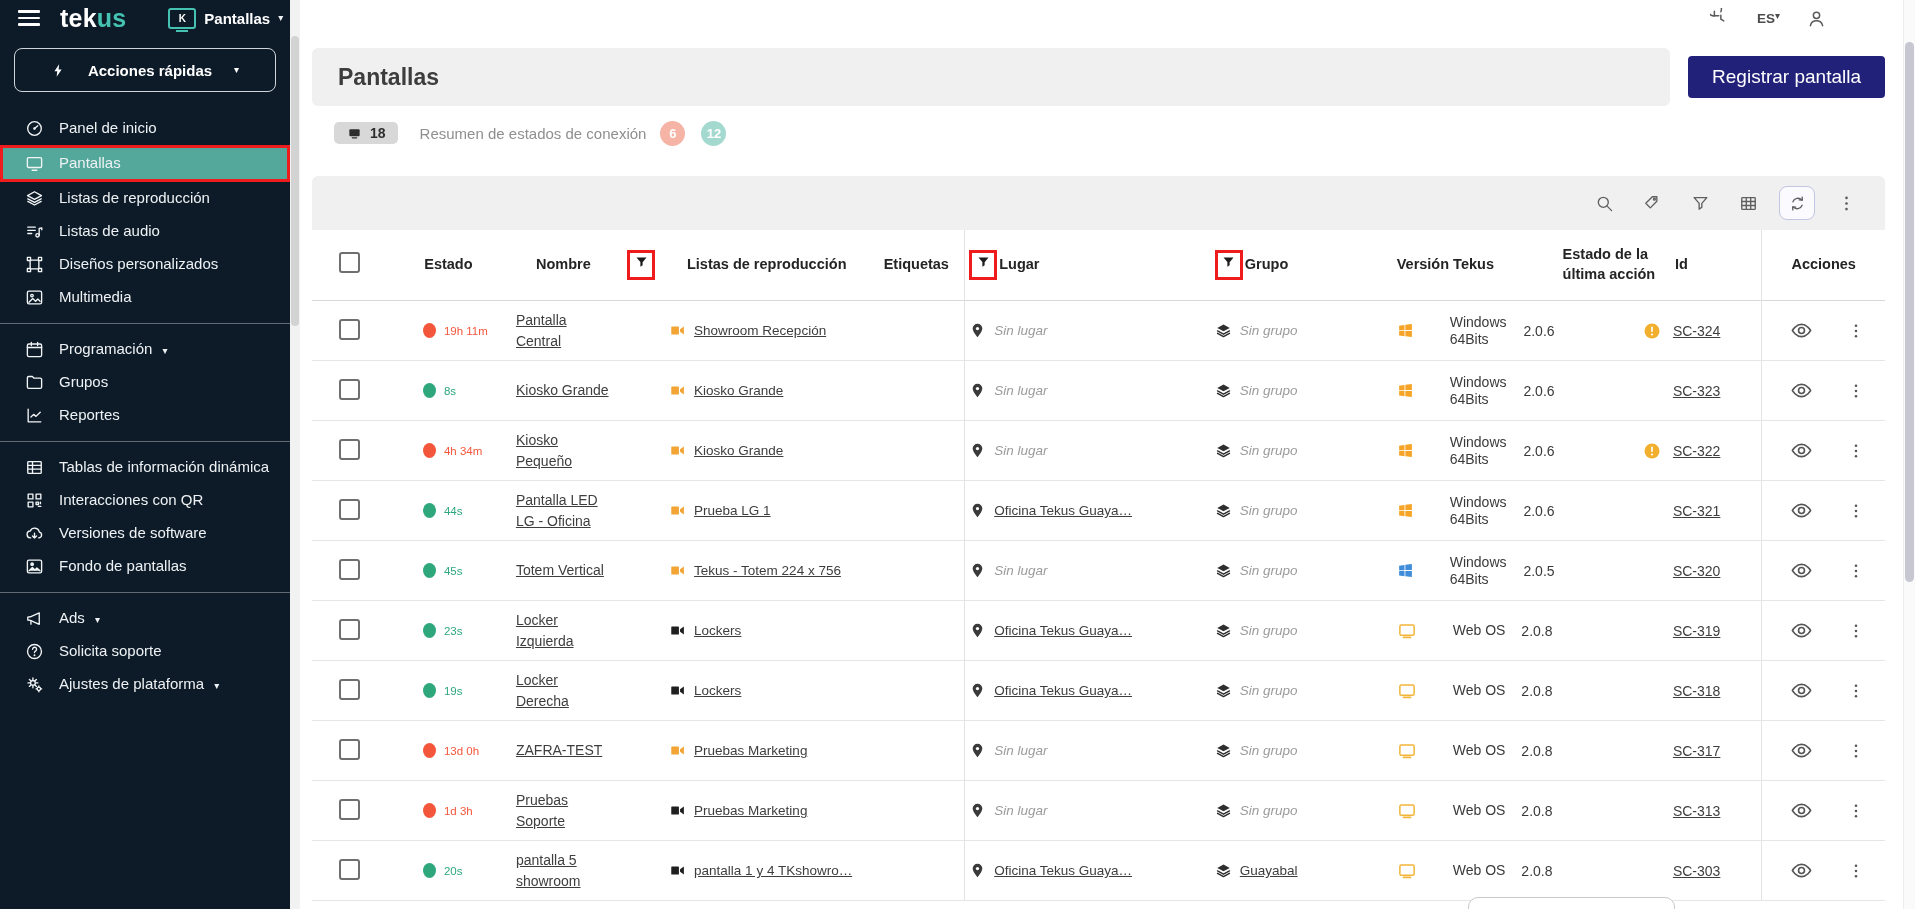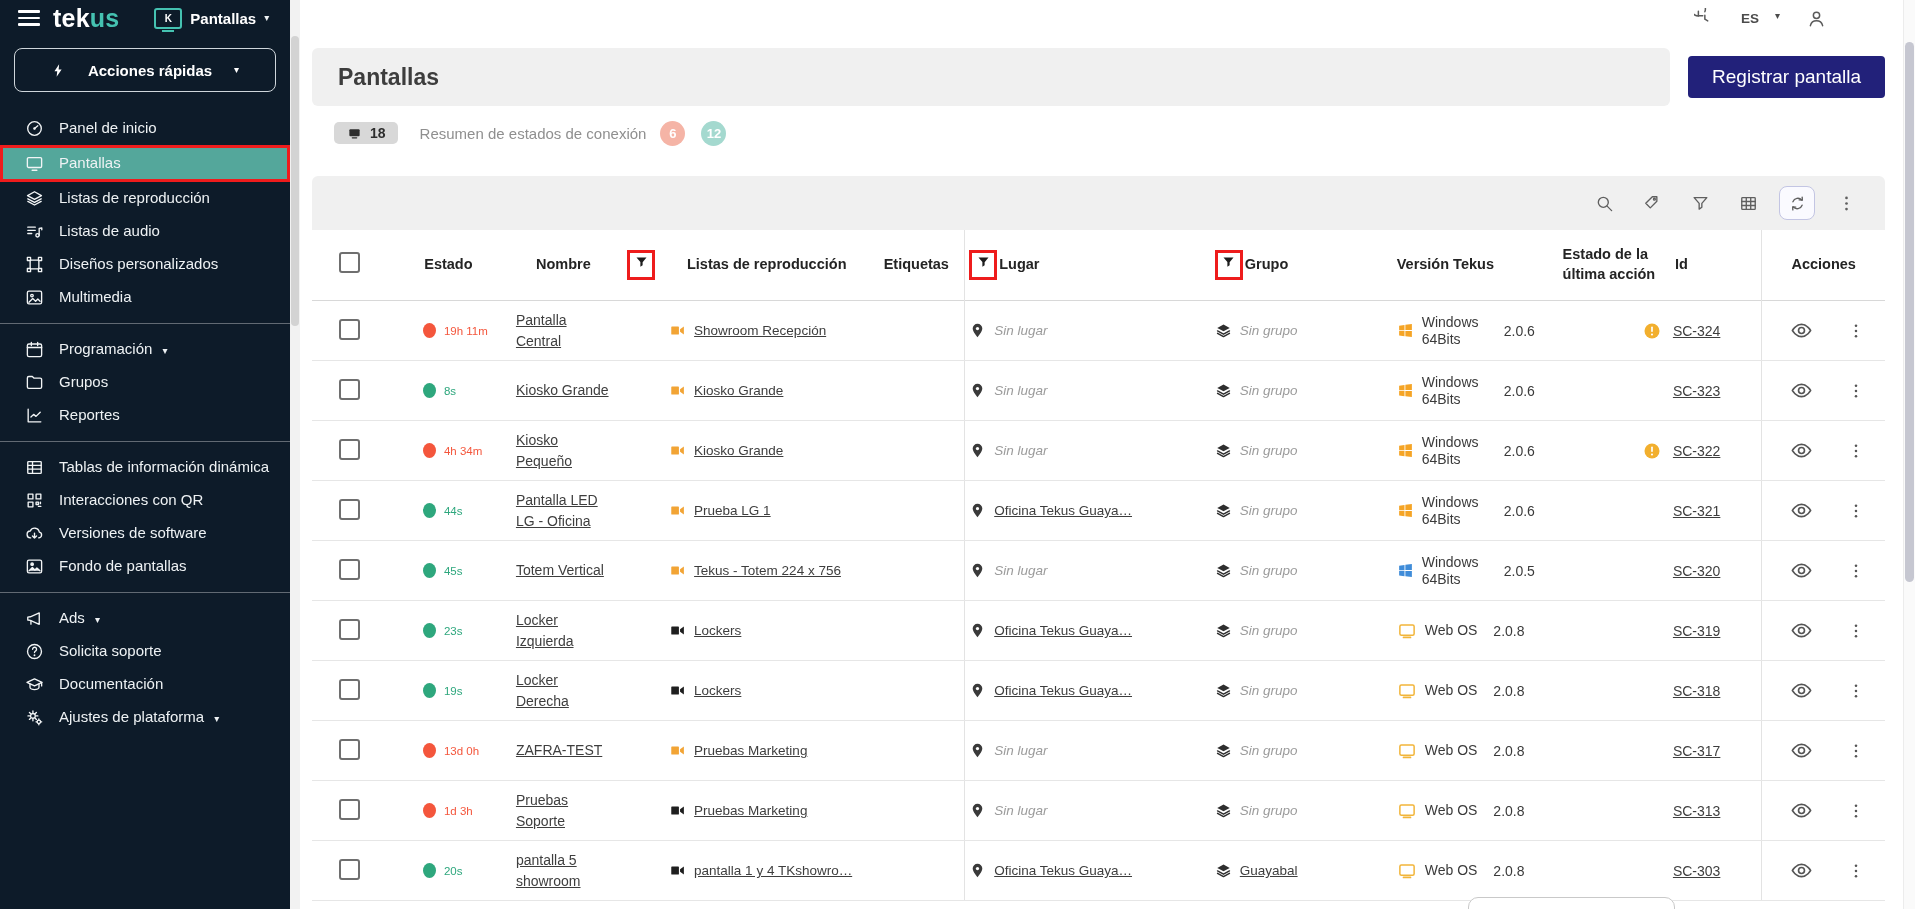--- a/index.html
+++ b/index.html
@@ -3,21 +3,21 @@
 <meta charset="utf-8">
 <style>
   html,body{margin:0;padding:0;}
   body{
     width:1915px;height:909px;overflow:hidden;background:#fff;
     font-family:"Liberation Sans","DejaVu Sans",sans-serif;
     display:flex;position:relative;color:#3a3a3a;
   }
   
   .sidebar{width:290px;min-width:290px;background:#0d1b29;color:#eef2f4;height:909px;display:flex;flex-direction:column;}
-  .sb-top{height:36px;display:flex;align-items:center;padding:0 0 0 18px;gap:13px;}
+  .sb-top{height:36px;display:flex;align-items:center;padding:0 0 0 18px;gap:20px;}
   .hamburger{width:22px;height:16px;display:flex;flex-direction:column;justify-content:space-between;cursor:pointer;}
   .hamburger i{display:block;height:2.6px;background:#fff;border-radius:1px;}
   .logo{font-size:25px;font-weight:700;letter-spacing:.2px;color:#fff;line-height:1;}
   .logo .us{color:#45c2b1;}
   .ctx{display:flex;align-items:center;gap:8px;margin-left:22px;cursor:pointer;}
   .monitor-k{width:24px;height:17px;border:2px solid #45c2b1;border-radius:3px;display:flex;align-items:center;justify-content:center;
     font-size:10px;font-weight:700;color:#ffffff;position:relative;}
   .monitor-k:after{content:"";position:absolute;bottom:-5px;left:6px;right:6px;height:2px;background:#45c2b1;}
   .ctx-label{font-size:15px;font-weight:600;color:#fff;}
   .caret{font-size:10px;line-height:1;}
@@ -32,21 +32,21 @@
   .nav-divider{height:1px;background:rgba(255,255,255,.35);margin:9px 0;}
   .nav-label .caret{margin-left:6px;}
   
   .sb-scroll{width:10px;min-width:10px;background:#f2f2f2;position:relative;height:909px;}
   .sb-scroll .thumb{position:absolute;top:36px;left:1px;width:8px;height:290px;background:#d3d3d3;border-radius:4px;}
   
   .main{flex:1;position:relative;padding:0 30px 0 12px;box-sizing:border-box;}
   .tb-right{height:36px;display:flex;align-items:center;justify-content:flex-end;gap:26px;padding-right:58px;color:#5a5a5a;}
   .tb-ic{width:21px;height:21px;display:inline-flex;color:#5a5a5a;cursor:pointer;}
   .tb-ic svg{width:100%;height:100%;}
-  .lang{display:flex;align-items:flex-start;gap:16px;font-size:13.5px;font-weight:600;color:#4c4c4c;cursor:pointer;}
+  .lang{display:flex;align-items:flex-start;gap:0;font-size:13.5px;font-weight:600;color:#4c4c4c;cursor:pointer;}
   .title-row{display:flex;align-items:center;margin-top:12px;gap:18px;}
   .title-band{flex:1;height:58px;background:#f0f0f0;border-radius:6px;display:flex;align-items:center;padding-left:26px;}
   .page-title{font-size:23px;font-weight:700;color:#3d3d3d;}
   .register-btn{height:42px;padding:0 24px;background:#22217a;color:#fff;border:none;border-radius:4px;font-size:19px;font-weight:500;
     font-family:inherit;cursor:pointer;white-space:nowrap;}
   .summary-row{display:flex;align-items:center;margin-top:10px;height:34px;gap:14px;padding-left:22px;}
   .count-pill{display:inline-flex;align-items:center;gap:7px;background:#d8d8d8;border-radius:5px;padding:3px 12px;font-size:14px;font-weight:600;color:#2d2d2d;}
   .count-pill .cicon{width:15px;height:13px;color:#2d2d2d;}
   .summary-label{font-size:15px;color:#8f8f8f;margin-left:8px;}
   .badge{width:25px;height:25px;border-radius:50%;display:inline-flex;align-items:center;justify-content:center;color:#fff;font-size:13px;font-weight:700;cursor:pointer;}
@@ -78,21 +78,21 @@
   .cicon svg{width:100%;height:100%;}
   .pl.orange{color:#f2a435;}
   .pl.dark{color:#1f1f1f;}
   .os.win-orange{color:#f5a425;}
   .os.win-blue{color:#3f8cd9;}
   .os.webos{color:#f2b53a;width:20px;height:18px;min-width:20px;}
   .muted{color:#9b9b9b;font-style:italic;font-size:13.5px;}
   .c-listas .lnk, .c-lugar .lnk, .c-grupo .lnk{font-size:13.5px;}
   .c-lugar .cicon{color:#3a3a3a;}
   .c-grupo .cicon{color:#2e2e2e;}
-  .os-label{line-height:1.15;max-width:66px;}
+  .os-label{line-height:1.15;max-width:66px;margin-left:28px;}
   .os-ver{margin-left:8px;}
   .c-last .warn{width:18px;height:18px;display:inline-flex;}
   .c-last-inner{display:flex;justify-content:flex-end;padding-right:6px;}
   .c-id{padding-left:2px;}
   .c-actions-inner{display:flex;align-items:center;gap:34px;padding-left:24px;}
   .act{display:inline-flex;color:#555;cursor:pointer;}
   .act.eye svg{width:23px;height:23px;}
   .act.kebab svg{width:18px;height:18px;}
   .funnel-box{display:inline-flex;width:22px;height:24px;border:3px solid #ee1c1c;align-items:center;justify-content:center;background:#fff;vertical-align:middle;}
   .funnel-box svg{width:15px;height:15px;}
@@ -276,29 +276,20 @@
             <circle cx="12" cy="12" r="8.8"></circle>
             <path d="M9.6 9.2a2.5 2.5 0 114.1 1.9c-.8.7-1.7 1.2-1.7 2.3"></path>
             <path d="M12 16.8h.01" stroke-width="2.4"></path>
           </svg>
         </span>
         <span class="nav-label">Solicita soporte</span>
       </div>
       <div class="nav-item">
         <span class="nav-icon">
           <svg viewBox="0 0 24 24" fill="none" stroke="currentColor" stroke-width="1.7" stroke-linecap="round" stroke-linejoin="round">
-            <path d="M2.5 9.3L12 5l9.5 4.3L12 13.6z"></path>
-            <path d="M6.3 11.4v4.2c0 1.4 2.7 2.8 5.7 2.8s5.7-1.4 5.7-2.8v-4.2M21 9.8v4"></path>
-          </svg>
-        </span>
-        <span class="nav-label">Documentación</span>
-      </div>
-      <div class="nav-item">
-        <span class="nav-icon">
-          <svg viewBox="0 0 24 24" fill="none" stroke="currentColor" stroke-width="1.7" stroke-linecap="round" stroke-linejoin="round">
             <circle cx="10" cy="10" r="3"></circle>
             <path d="M10 3.8v2M10 14.2v2M3.8 10h2M14.2 10h2M5.6 5.6l1.4 1.4M13 13l1.4 1.4M14.4 5.6L13 7M7 13l-1.4 1.4"></path>
             <circle cx="17.5" cy="17.5" r="2.2"></circle>
             <path d="M17.5 13.9v1.2M17.5 19.9v1.2M13.9 17.5h1.2M19.9 17.5h1.2"></path>
           </svg>
         </span>
         <span class="nav-label">Ajustes de plataforma <span class="caret">▾</span></span>
       </div>
     </nav>
 </aside>

